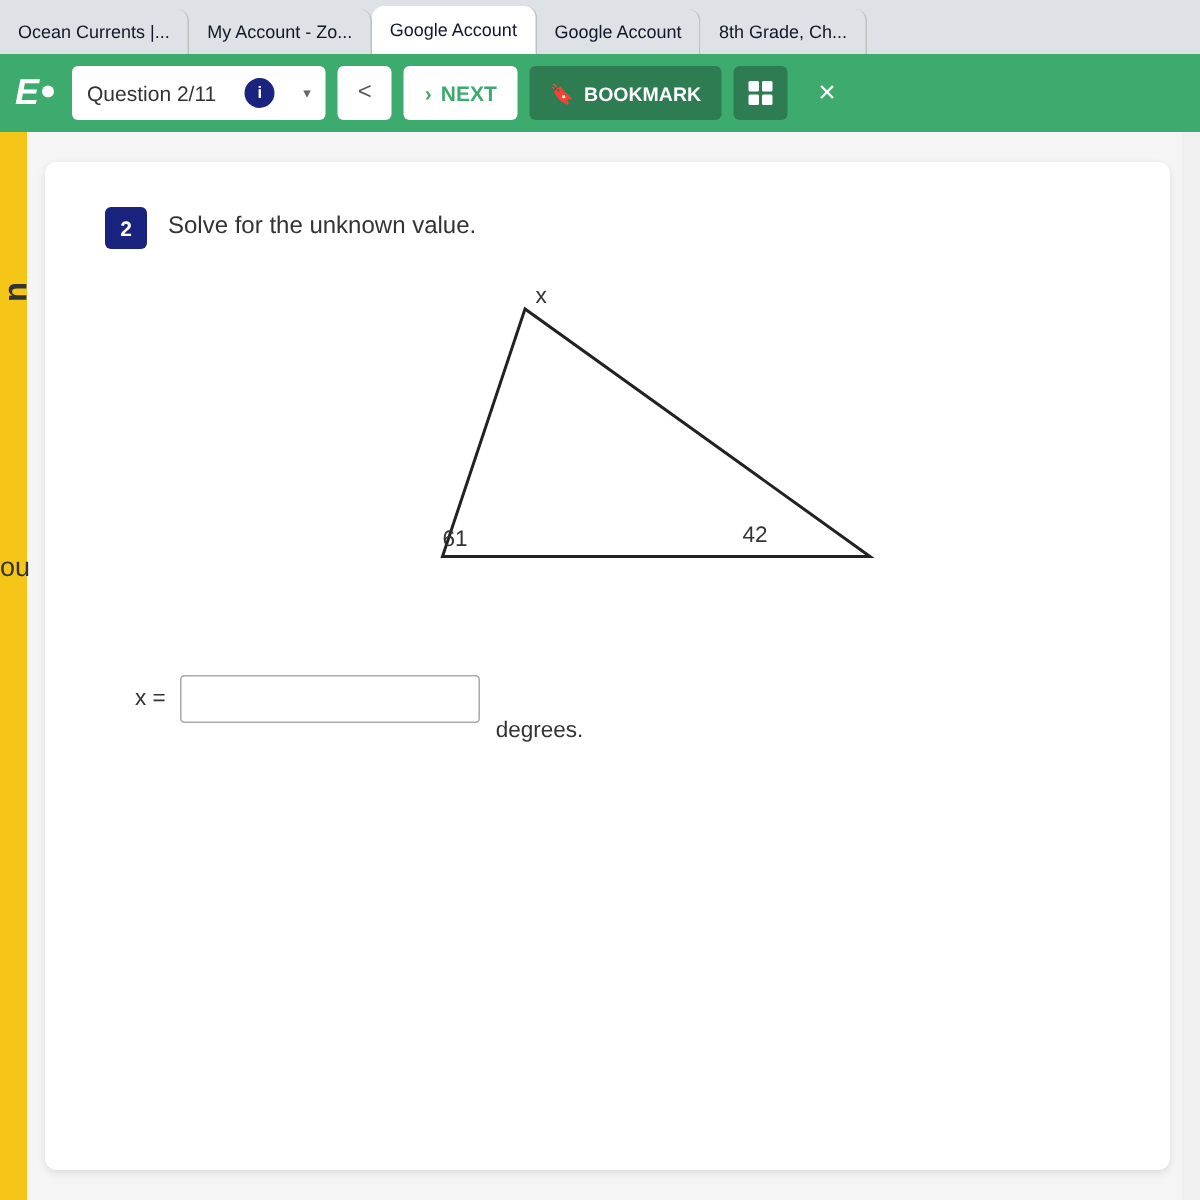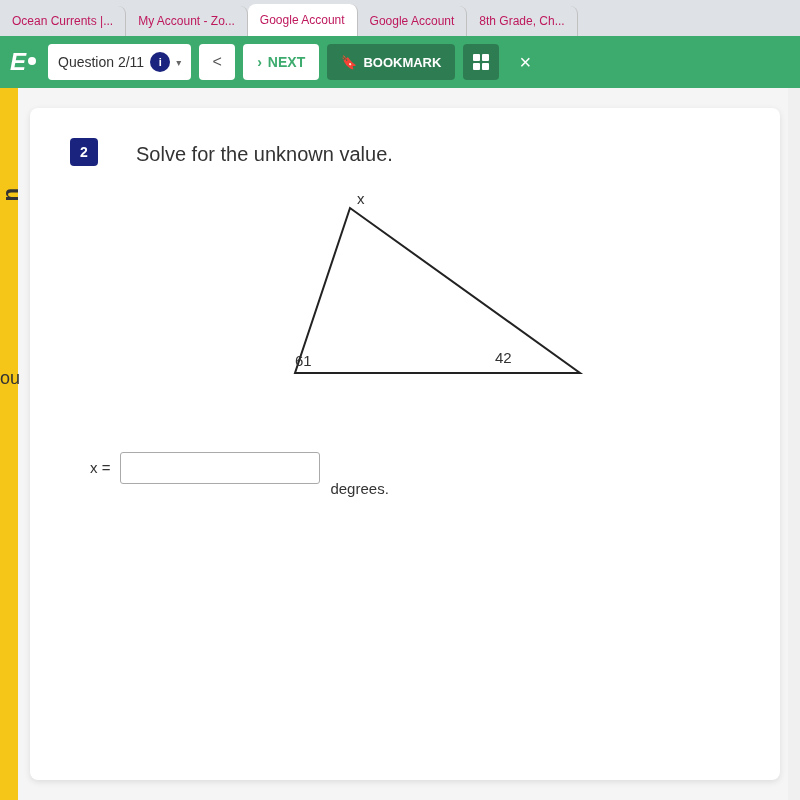--- a/index.html
+++ b/index.html
@@ -15,21 +15,21 @@
       overflow: hidden;
     }
     .tab {
       display: flex;
       align-items: center;
       height: 30px;
       padding: 0 12px;
       background: #dee1e6;
       border-radius: 8px 8px 0 0;
       font-size: 12px;
-      color: #be185d;
+      color: #0f172a;
       max-width: 160px;
       overflow: hidden;
       white-space: nowrap;
       text-overflow: ellipsis;
       cursor: pointer;
       border-right: 1px solid #c0c0c0;
       flex-shrink: 0;
     }
     .tab.active {
       background: #ffffff;
@@ -64,21 +64,21 @@
     }
     .question-selector {
       display: flex;
       align-items: center;
       background: white;
       border-radius: 4px;
       padding: 4px 10px;
       font-size: 14px;
       font-weight: 500;
       color: #333;
-      gap: 6px;
+      gap: 19px;
       height: 36px;
     }
     .info-badge {
       background: #1a237e;
       color: white;
       border-radius: 50%;
       width: 20px;
       height: 20px;
       display: flex;
       align-items: center;
@@ -230,25 +230,24 @@
       height: 28px;
       border-radius: 4px;
       display: flex;
       align-items: center;
       justify-content: center;
       font-size: 14px;
       font-weight: bold;
       flex-shrink: 0;
     }
     .question-text {
-      font-size: 20px;
+      font-size: 16px;
       color: #333;
       line-height: 1.4;
       padding-top: 2px;
-      margin-left: 24px;
     }
 
     
     .triangle-area {
       display: flex;
       justify-content: center;
       margin: 10px 0 30px 0;
     }
 
     

